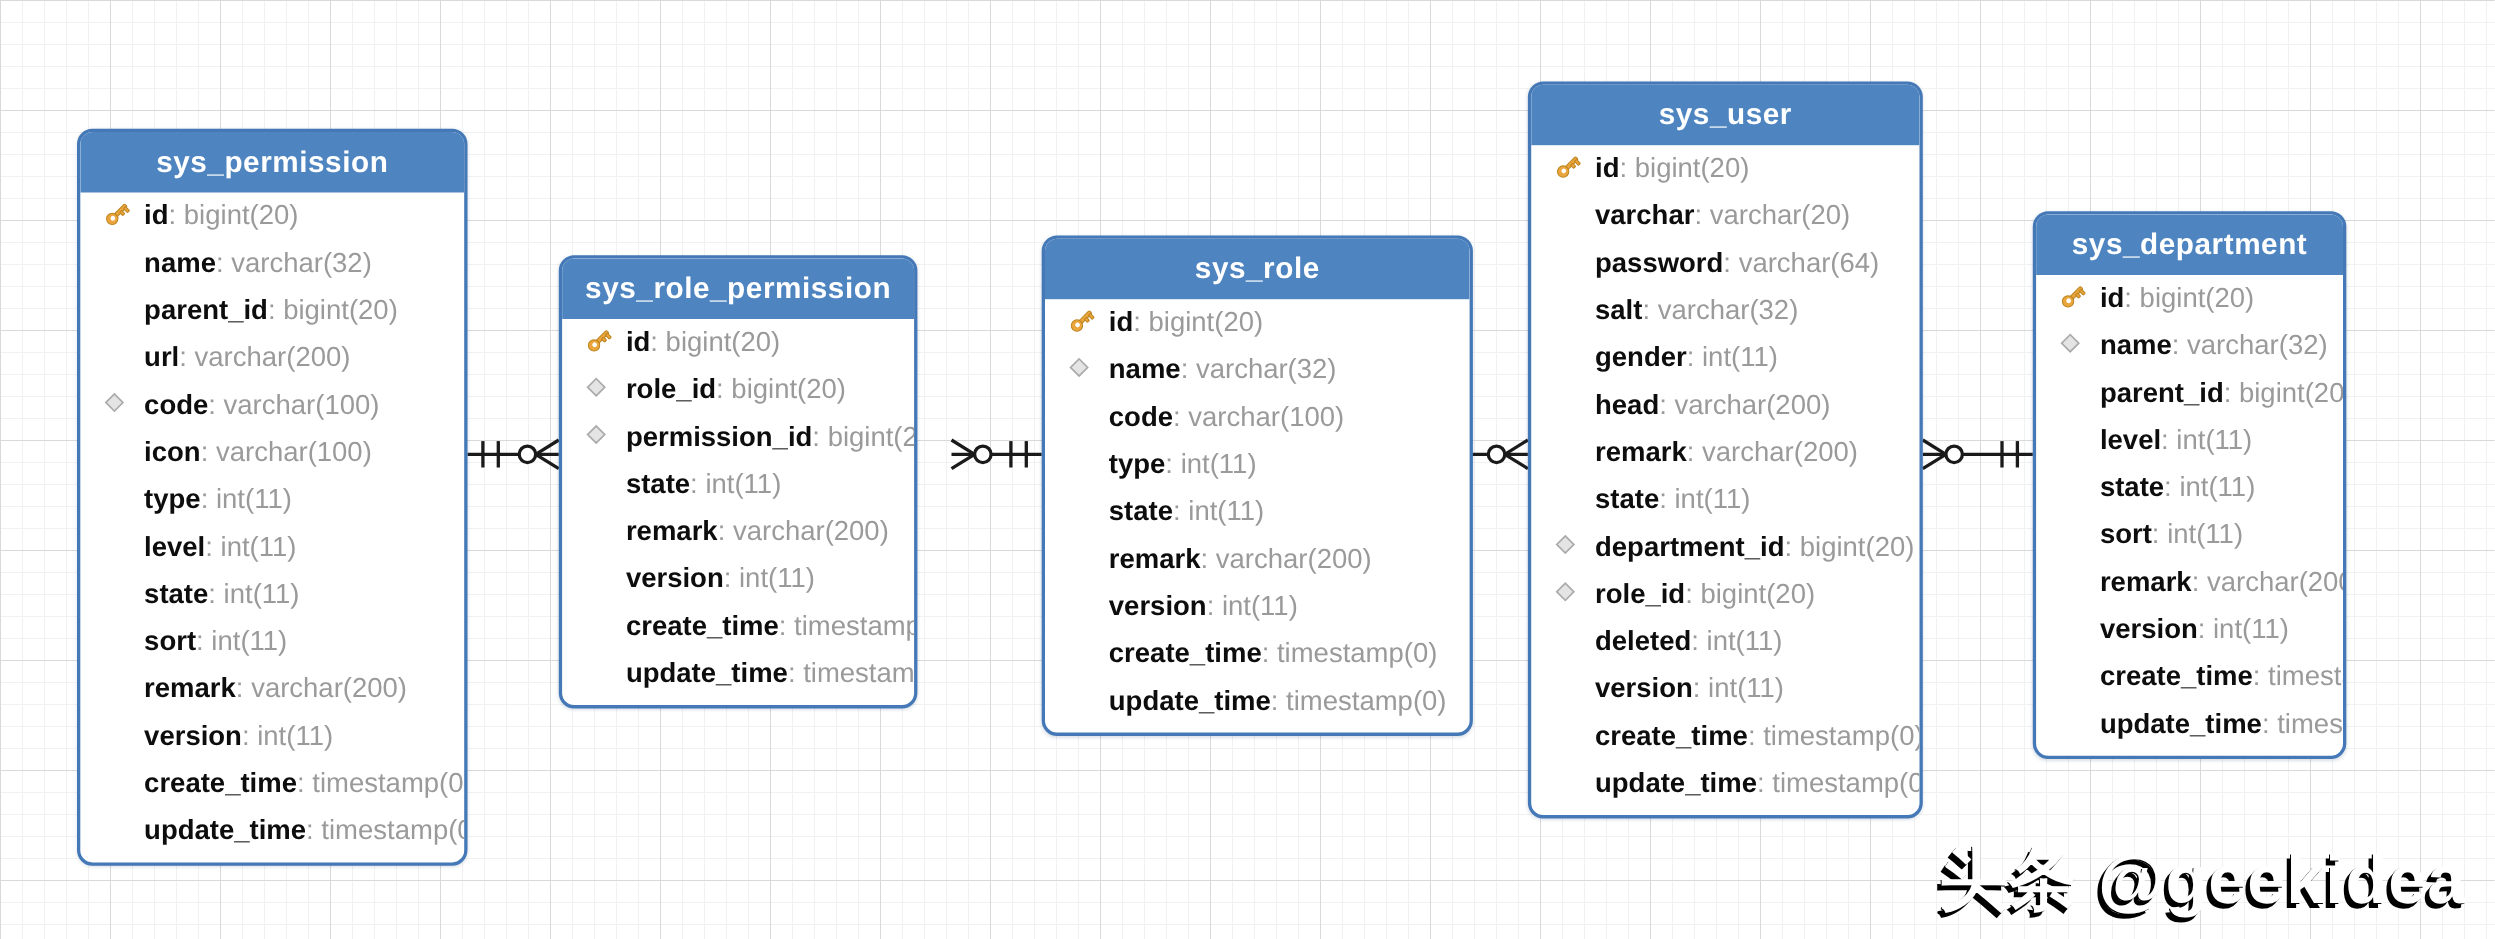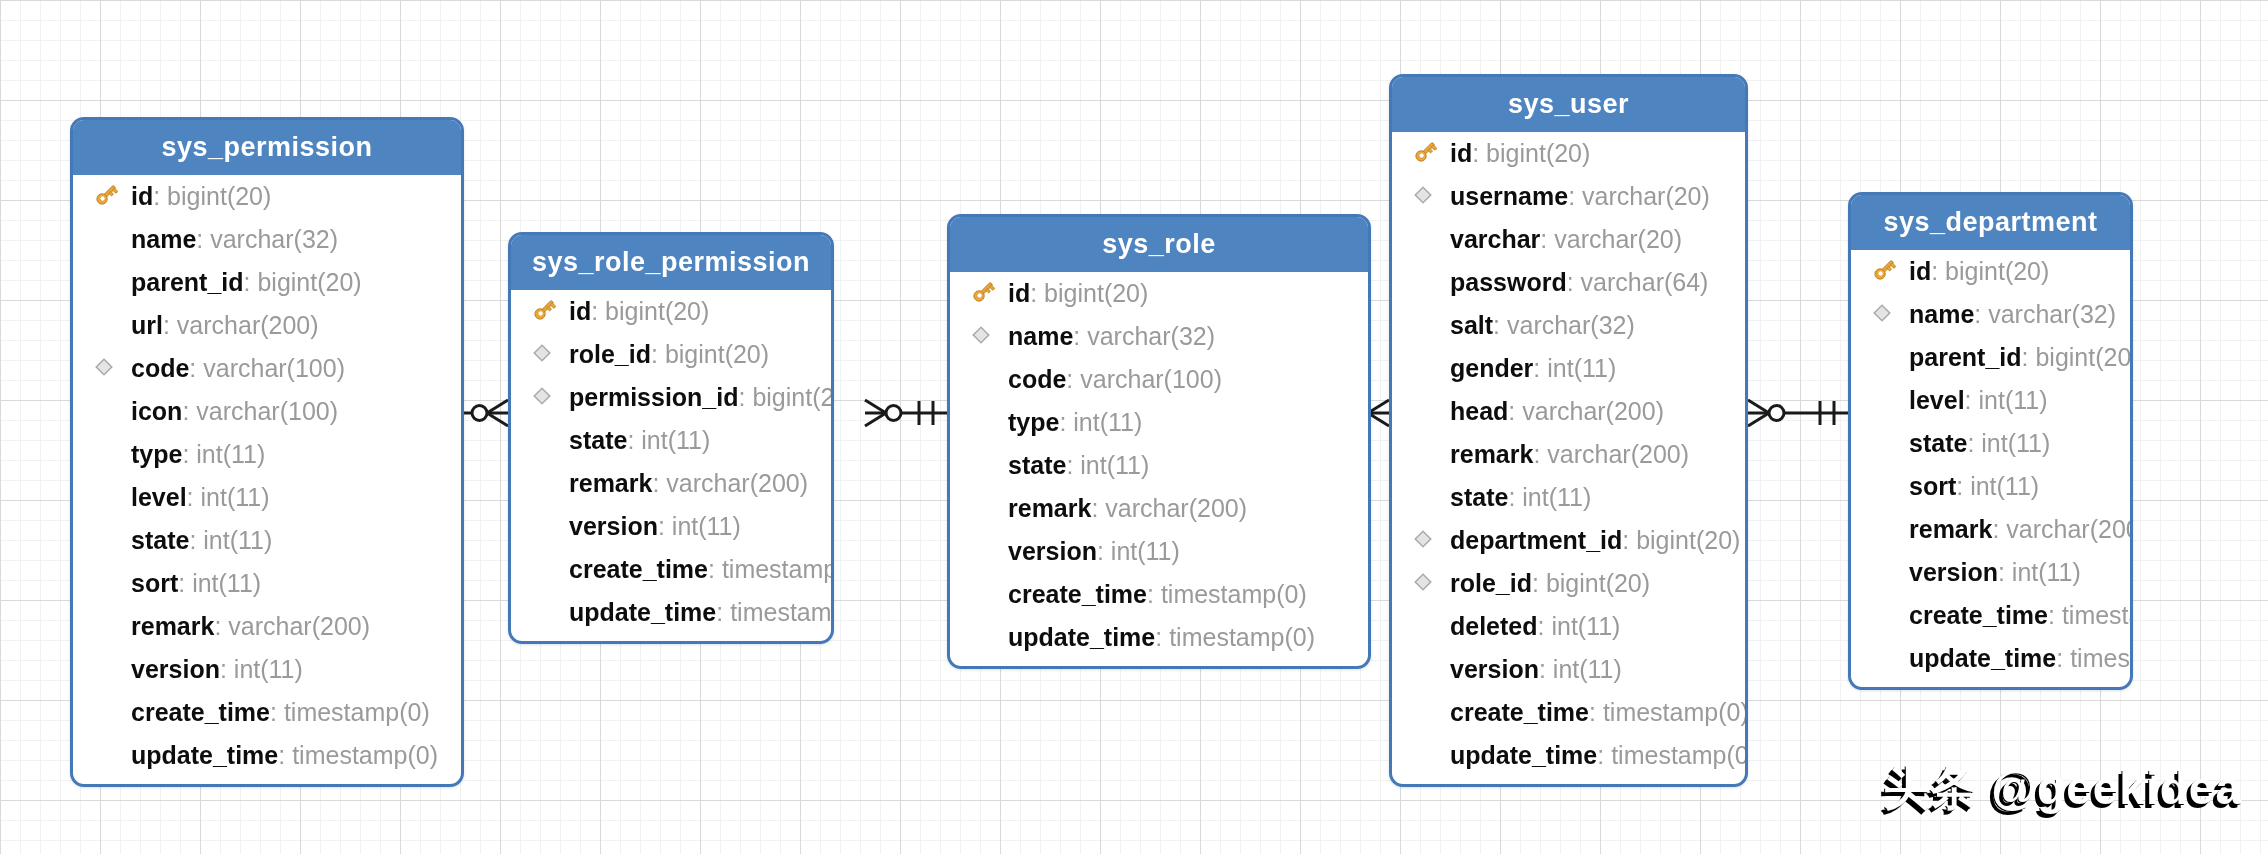--- a/index.html
+++ b/index.html
@@ -74,21 +74,21 @@
     left: 0;
     top: 0;
     width: 2268px;
     height: 854px;
     pointer-events: none;
   }
   #watermark {
     position: absolute;
     top: 758px;
     right: 26px;
-    font-size: 46px;
+    font-size: 62px;
     font-weight: bold;
     color: #ffffff;
     letter-spacing: 1px;
     text-shadow: -4px 4px 0 #000000, -1px 1px 0 #000000;
     white-space: nowrap;
   }
 </style>
 </head>
 <body>
 
@@ -121,21 +121,21 @@
       <g>
         <line x1="1748" y1="413" x2="1848" y2="413" stroke="#1a1a1a" stroke-width="3"></line>
         <line x1="1748" y1="400" x2="1769" y2="413" stroke="#1a1a1a" stroke-width="3"></line>
         <line x1="1748" y1="426" x2="1769" y2="413" stroke="#1a1a1a" stroke-width="3"></line>
         <circle cx="1776.5" cy="413" r="7.5" fill="#ffffff" stroke="#1a1a1a" stroke-width="3"></circle>
         <line x1="1834" y1="401" x2="1834" y2="425" stroke="#1a1a1a" stroke-width="3"></line>
         <line x1="1820" y1="401" x2="1820" y2="425" stroke="#1a1a1a" stroke-width="3"></line>
       </g>
     </svg>
   <div id="watermark">头条 @geekidea</div>
-<div class="db-table" style="left: 70px; top: 85px; width: 394px;">
+<div class="db-table" style="left: 70px; top: 85px; width: 355px;">
     <div class="db-table-header">sys_permission</div>
     <div class="db-table-body">
         <div class="db-row">
     <span class="icon-cell">
       <span>
         <svg width="27" height="27" viewBox="0 0 24 24">
           <g transform="rotate(-45 12 12)">
             <rect x="9" y="10.4" width="13" height="3.2" rx="1" fill="#eaa63c" stroke="#bc831f" stroke-width="0.8"></rect>
             <rect x="14.2" y="12.6" width="2.4" height="3.6" rx="0.6" fill="#eaa63c" stroke="#bc831f" stroke-width="0.8"></rect>
             <rect x="18.6" y="12.6" width="2.4" height="4.6" rx="0.6" fill="#eaa63c" stroke="#bc831f" stroke-width="0.8"></rect>
@@ -317,21 +317,21 @@
   </div>
         <div class="db-row">
     <span class="icon-cell">
       
       
     </span>
     <span class="field-text"><span class="field-name">update_time</span><span class="field-type">: timestamp(0)</span></span>
   </div>
       </div>
   </div>
-    <div class="db-table" style="left: 947px; top: 182px; width: 424px;">
+    <div class="db-table" style="left: 947px; top: 182px; width: 392px;">
     <div class="db-table-header">sys_role</div>
     <div class="db-table-body">
         <div class="db-row">
     <span class="icon-cell">
       <span>
         <svg width="27" height="27" viewBox="0 0 24 24">
           <g transform="rotate(-45 12 12)">
             <rect x="9" y="10.4" width="13" height="3.2" rx="1" fill="#eaa63c" stroke="#bc831f" stroke-width="0.8"></rect>
             <rect x="14.2" y="12.6" width="2.4" height="3.6" rx="0.6" fill="#eaa63c" stroke="#bc831f" stroke-width="0.8"></rect>
             <rect x="18.6" y="12.6" width="2.4" height="4.6" rx="0.6" fill="#eaa63c" stroke="#bc831f" stroke-width="0.8"></rect>
@@ -421,31 +421,20 @@
             <circle cx="7.1" cy="12" r="1.9" fill="#ffffff"></circle>
           </g>
         </svg>
       </span>
 
     </span>
     <span class="field-text"><span class="field-name">id</span><span class="field-type">: bigint(20)</span></span>
   </div>
         <div class="db-row">
     <span class="icon-cell">
-
-      <span>
-        <svg width="22" height="22" viewBox="0 0 20 20">
-          <rect x="5" y="5" width="10" height="10" transform="rotate(45 10 10)" fill="#e4e4e4" stroke="#ababab" stroke-width="1.4"></rect>
-        </svg>
-      </span>
-    </span>
-    <span class="field-text"><span class="field-name">username</span><span class="field-type">: varchar(20)</span></span>
-  </div>
-        <div class="db-row">
-    <span class="icon-cell">
       
       
     </span>
     <span class="field-text"><span class="field-name">varchar</span><span class="field-type">: varchar(20)</span></span>
   </div>
         <div class="db-row">
     <span class="icon-cell">
       
       
     </span>

